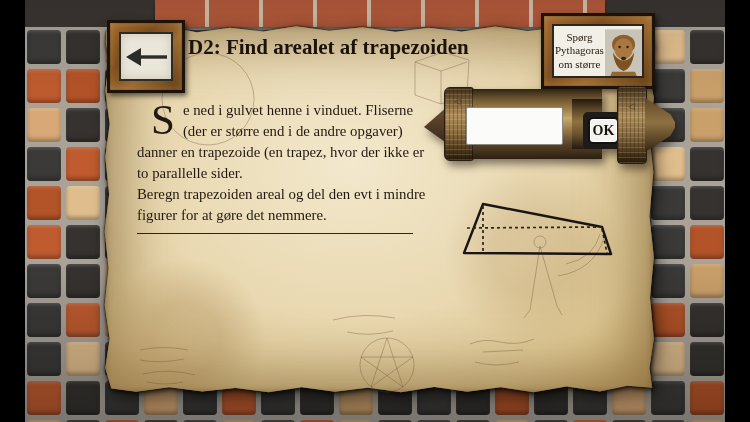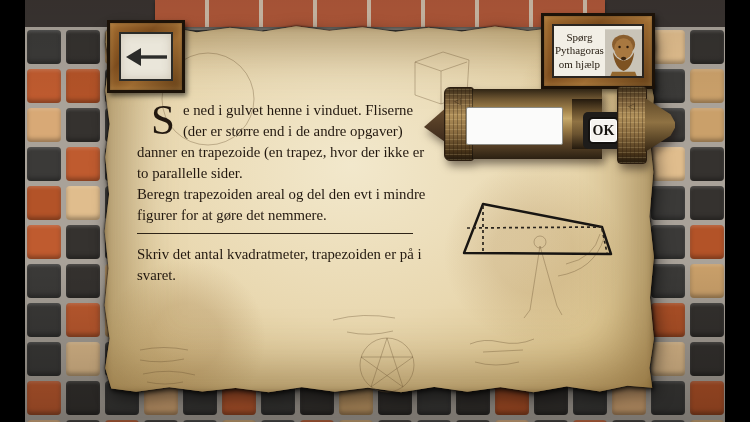--- a/index.html
+++ b/index.html
@@ -331,38 +331,38 @@
     <polygon points="28,8 147,31 156,58 9,57" fill="none" stroke="#181512" stroke-width="2.4" stroke-linejoin="round"></polygon>
     <path d="M12,32 L147,31" stroke="#2a241c" stroke-width="1.7" stroke-dasharray="3,3" fill="none"></path>
     <path d="M28,10 L28,56" stroke="#2a241c" stroke-width="1.7" stroke-dasharray="3,3" fill="none"></path>
     <path d="M147,33 L152,57" stroke="#2a241c" stroke-width="1.7" stroke-dasharray="3,3" fill="none"></path>
   </svg>
 
   <div id="tasktext">
     <p><span id="dropcap">S</span><span>e ned i gulvet henne i vinduet. Fliserne (der er større end i de andre opgaver) danner en trapezoide (en trapez, hvor der ikke er to parallelle sider.</span></p>
     <p>Beregn trapezoiden areal og del den evt i mindre figurer for at gøre det nemmere.</p>
     <div id="rule"></div>
-    <p>Skriv det antal kvadratmeter, trapezoiden er på i svaret.</p>
   </div>
 
   <div id="backbtn" class="woodbtn">
     <div id="backinner">
       <svg width="46" height="26" viewBox="0 0 46 26">
         <path d="M44 13 H15" stroke="#2c2c2a" stroke-width="3.4" fill="none"></path>
         <polygon points="3,13 18,4 18,22" fill="#2c2c2a"></polygon>
       </svg>
     </div>
   </div>
 
   <div id="title">
+    <div>D2: Find arealet af trapezoiden</div>
   </div>
 
   <div id="helpbtn" class="woodbtn">
     <div id="helpinner">
-      <div id="helptext">Spørg Pythagoras om hjælp</div>
+      <div id="helptext">Spørg Pythagoras om større</div>
       <svg width="42" height="58" viewBox="0 0 42 58">
         <rect x="0" y="0" width="42" height="58" fill="#c9c4b8"></rect>
         <ellipse cx="21" cy="17" rx="13" ry="11" fill="#8a5e2e"></ellipse>
         <ellipse cx="21" cy="22" rx="10.5" ry="12" fill="#a87840"></ellipse>
         <path d="M9,26 Q11,44 21,47 Q31,44 33,26 Q28,36 21,35 Q14,36 9,26 Z" fill="#7d5222"></path>
         <ellipse cx="21" cy="33" rx="3" ry="2" fill="#3a240f"></ellipse>
         <circle cx="16.5" cy="20" r="1.4" fill="#2e1c0c"></circle>
         <circle cx="25.5" cy="20" r="1.4" fill="#2e1c0c"></circle>
         <path d="M4,58 L8,48 L34,48 L38,58 Z" fill="#93672f"></path>
       </svg>

